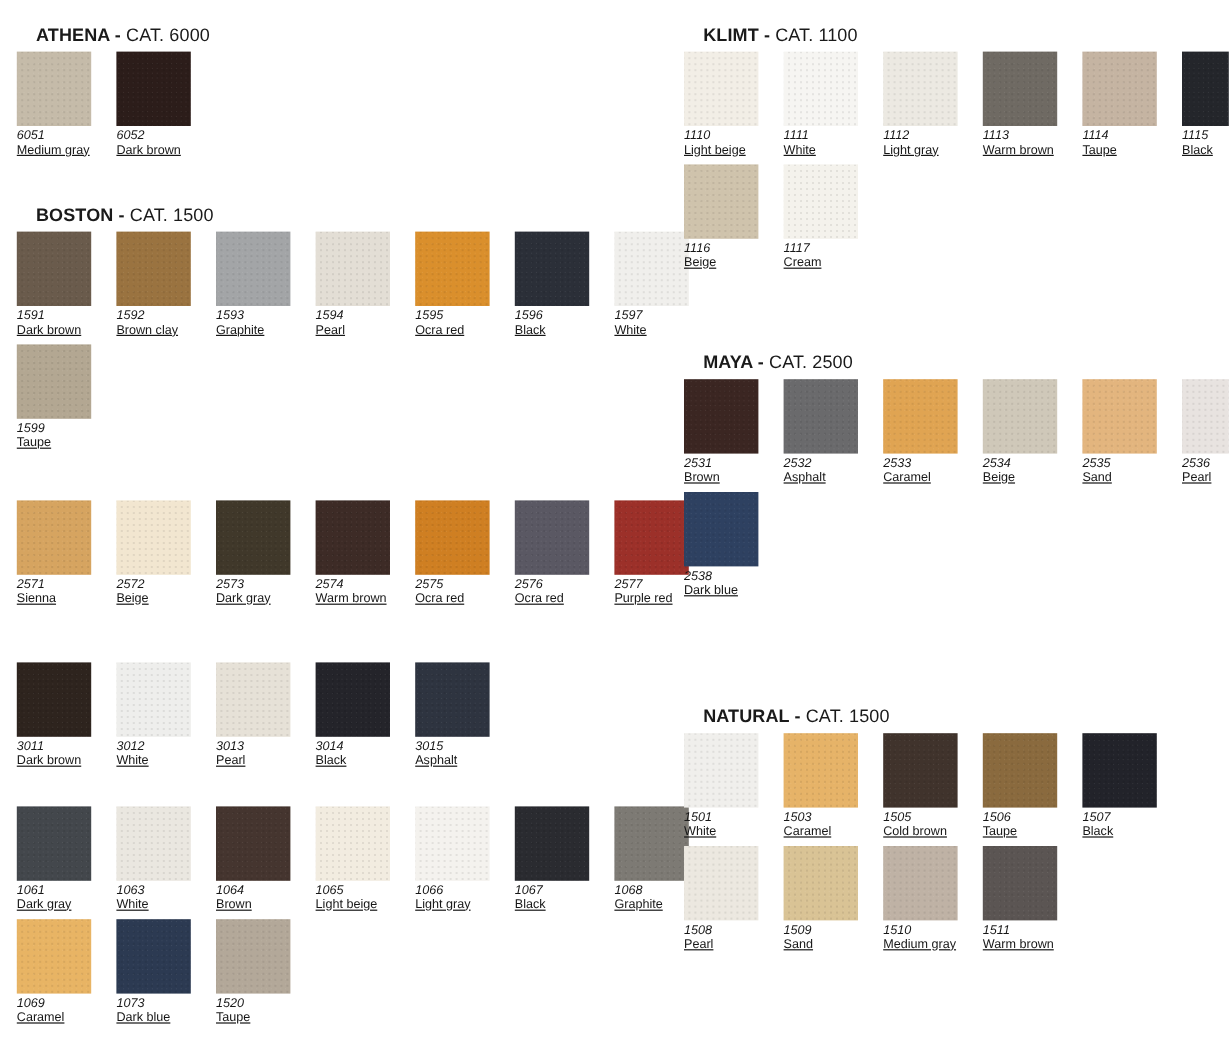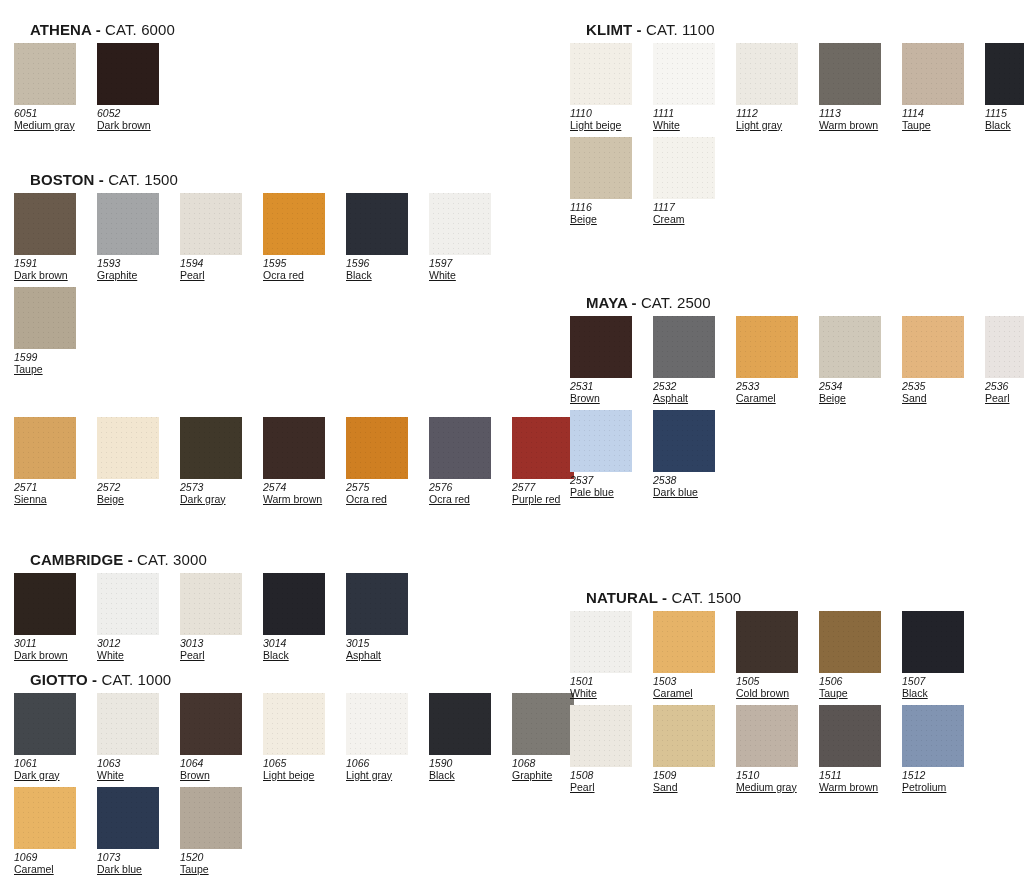--- a/index.html
+++ b/index.html
@@ -138,20 +138,27 @@
         <h2 class="group-title"><span class="fam">BOSTON</span><span class="sep"> - </span><span class="cat">CAT. 1500</span></h2>
         <div class="swatch-row">
           <div class="swatch-cell">
             <div class="swatch-chip" style="background-color: rgb(106, 91, 76);"></div>
             <div class="swatch-caption">
               <span class="swatch-code">1591</span>
               <span class="swatch-name">Dark brown</span>
             </div>
           </div>
           <div class="swatch-cell">
+            <div class="swatch-chip" style="background-color: rgb(154, 115, 64);"></div>
+            <div class="swatch-caption">
+              <span class="swatch-code">1592</span>
+              <span class="swatch-name">Brown clay</span>
+            </div>
+          </div>
+          <div class="swatch-cell">
             <div class="swatch-chip" style="background-color: rgb(163, 165, 167);"></div>
             <div class="swatch-caption">
               <span class="swatch-code">1593</span>
               <span class="swatch-name">Graphite</span>
             </div>
           </div>
           <div class="swatch-cell">
             <div class="swatch-chip" style="background-color: rgb(227, 222, 213);"></div>
             <div class="swatch-caption">
               <span class="swatch-code">1594</span>
@@ -237,21 +244,20 @@
           <div class="swatch-cell">
             <div class="swatch-chip" style="background-color: rgb(156, 48, 41);"></div>
             <div class="swatch-caption">
               <span class="swatch-code">2577</span>
               <span class="swatch-name">Purple red</span>
             </div>
           </div>
         </div>
       </section>
       <section class="group" id="grp-cambridge">
-        <h2 class="group-title"><span class="fam">CAMBRIDGE</span><span class="sep"> - </span><span class="cat">CAT. 3000</span></h2>
         <div class="swatch-row">
           <div class="swatch-cell">
             <div class="swatch-chip" style="background-color: rgb(46, 36, 30);"></div>
             <div class="swatch-caption">
               <span class="swatch-code">3011</span>
               <span class="swatch-name">Dark brown</span>
             </div>
           </div>
           <div class="swatch-cell">
             <div class="swatch-chip" style="background-color: rgb(238, 238, 236);"></div>
@@ -277,21 +283,20 @@
           <div class="swatch-cell">
             <div class="swatch-chip" style="background-color: rgb(46, 52, 64);"></div>
             <div class="swatch-caption">
               <span class="swatch-code">3015</span>
               <span class="swatch-name">Asphalt</span>
             </div>
           </div>
         </div>
       </section>
       <section class="group" id="grp-giotto">
-        <h2 class="group-title"><span class="fam">GIOTTO</span><span class="sep"> - </span><span class="cat">CAT. 1000</span></h2>
         <div class="swatch-row">
           <div class="swatch-cell">
             <div class="swatch-chip" style="background-color: rgb(67, 71, 76);"></div>
             <div class="swatch-caption">
               <span class="swatch-code">1061</span>
               <span class="swatch-name">Dark gray</span>
             </div>
           </div>
           <div class="swatch-cell">
             <div class="swatch-chip" style="background-color: rgb(234, 231, 224);"></div>
@@ -317,21 +322,21 @@
           <div class="swatch-cell">
             <div class="swatch-chip" style="background-color: rgb(244, 242, 238);"></div>
             <div class="swatch-caption">
               <span class="swatch-code">1066</span>
               <span class="swatch-name">Light gray</span>
             </div>
           </div>
           <div class="swatch-cell">
             <div class="swatch-chip" style="background-color: rgb(42, 43, 48);"></div>
             <div class="swatch-caption">
-              <span class="swatch-code">1590</span>
+              <span class="swatch-code">1067</span>
               <span class="swatch-name">Black</span>
             </div>
           </div>
           <div class="swatch-cell">
             <div class="swatch-chip" style="background-color: rgb(125, 122, 116);"></div>
             <div class="swatch-caption">
               <span class="swatch-code">1068</span>
               <span class="swatch-name">Graphite</span>
             </div>
           </div>
@@ -466,27 +471,20 @@
           <div class="swatch-cell">
             <div class="swatch-chip" style="background-color: rgb(232, 227, 224);"></div>
             <div class="swatch-caption">
               <span class="swatch-code">2536</span>
               <span class="swatch-name">Pearl</span>
             </div>
           </div>
         </div>
         <div class="swatch-row">
           <div class="swatch-cell">
-            <div class="swatch-chip" style="background-color: rgb(192, 210, 234);"></div>
-            <div class="swatch-caption">
-              <span class="swatch-code">2537</span>
-              <span class="swatch-name">Pale blue</span>
-            </div>
-          </div>
-          <div class="swatch-cell">
             <div class="swatch-chip" style="background-color: rgb(46, 65, 97);"></div>
             <div class="swatch-caption">
               <span class="swatch-code">2538</span>
               <span class="swatch-name">Dark blue</span>
             </div>
           </div>
         </div>
       </section>
       <section class="group" id="grp-natural">
         <h2 class="group-title"><span class="fam">NATURAL</span><span class="sep"> - </span><span class="cat">CAT. 1500</span></h2>
@@ -549,23 +547,16 @@
               <span class="swatch-name">Medium gray</span>
             </div>
           </div>
           <div class="swatch-cell">
             <div class="swatch-chip" style="background-color: rgb(91, 85, 83);"></div>
             <div class="swatch-caption">
               <span class="swatch-code">1511</span>
               <span class="swatch-name">Warm brown</span>
             </div>
           </div>
-          <div class="swatch-cell">
-            <div class="swatch-chip" style="background-color: rgb(129, 148, 178);"></div>
-            <div class="swatch-caption">
-              <span class="swatch-code">1512</span>
-              <span class="swatch-name">Petrolium</span>
-            </div>
-          </div>
         </div>
       </section>
     </div>
 </div>
 
 </body></html>

